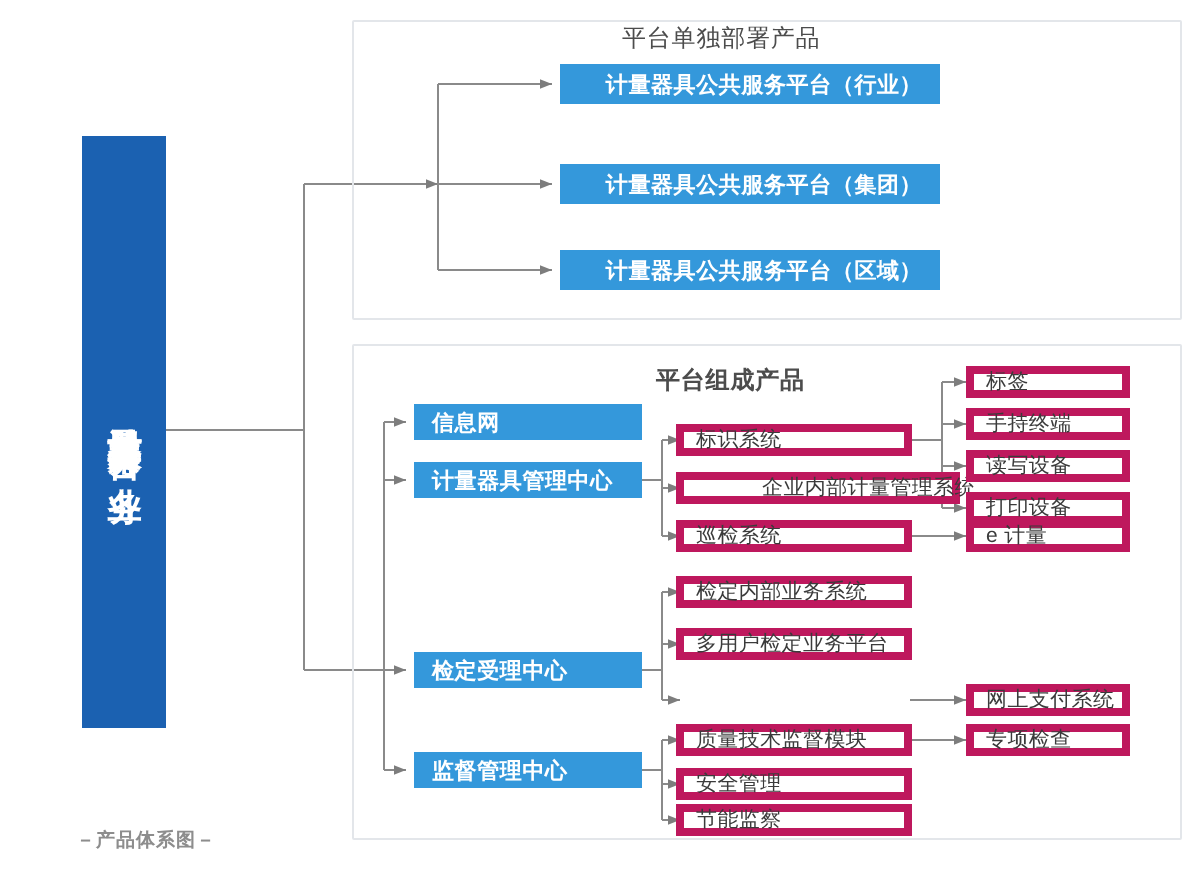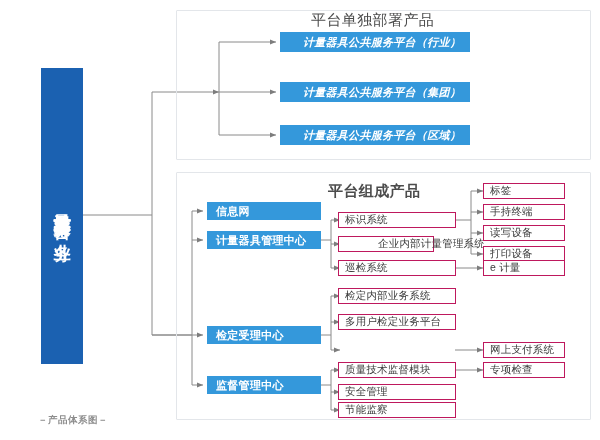--- a/index.html
+++ b/index.html
@@ -22,21 +22,21 @@
     border:1px solid #e3e6ea;
     background:transparent;
     border-radius:1px;
   }
   #frame-top{left:176px;top:10px;width:413px;height:148px;}
   #frame-bottom{left:176px;top:172px;width:413px;height:246px;}
 
   
   .section-caption{
     position:absolute;
-    font-size:15px;
+    font-size:12px;
     color:#4c4c4c;
     white-space:nowrap;
     letter-spacing:.4px;
   }
   #caption-top{left:311px;top:11px;}
   #caption-bottom{left:328px;top:182px;font-weight:bold;}
 
   
   #main-title{
     position:absolute;
@@ -66,24 +66,24 @@
     white-space:nowrap;
   }
   .box-solid{
     background:#3498db;
     color:#ffffff;
     font-weight:bold;
     font-size:11px;
     padding-left:9px;
     letter-spacing:.3px;
   }
-  .box-solid.centered{justify-content:center;padding-left:14px;font-style:italic;}
+  .box-solid.centered{justify-content:center;padding-left:14px;}
   .box-outline{
     background:#ffffff;
-    border:1px solid #be185d;
+    border:4px solid #be185d;
     color:#3b3b3b;
     font-size:10.5px;
     padding-left:6px;
     letter-spacing:.2px;
   }
 
   
   #footer-caption{
     position:absolute;
     left:38px;top:414px;
@@ -166,21 +166,21 @@
   <div class="box box-solid centered" style="left:280px;top:32px;width:190px;height:20px;">计量器具公共服务平台（行业）</div>
   <div class="box box-solid centered" style="left:280px;top:82px;width:190px;height:20px;">计量器具公共服务平台（集团）</div>
   <div class="box box-solid centered" style="left:280px;top:125px;width:190px;height:20px;">计量器具公共服务平台（区域）</div>
 
   <div class="box box-solid" style="left:207px;top:202px;width:114px;height:18px;">信息网</div>
   <div class="box box-solid" style="left:207px;top:231px;width:114px;height:18px;">计量器具管理中心</div>
   <div class="box box-solid" style="left:207px;top:326px;width:114px;height:18px;">检定受理中心</div>
   <div class="box box-solid" style="left:207px;top:376px;width:114px;height:18px;">监督管理中心</div>
 
   <div class="box box-outline" style="left:338px;top:212px;width:118px;height:16px;">标识系统</div>
-  <div class="box box-outline" style="left:338px;top:236px;width:96px;height:16px;padding-left:39px;">企业内部计量管理系统</div>
+  <div class="box box-outline" style="left:338px;top:236px;width:142px;height:16px;padding-left:39px;">企业内部计量管理系统</div>
   <div class="box box-outline" style="left:338px;top:260px;width:118px;height:16px;">巡检系统</div>
 
   <div class="box box-outline" style="left:338px;top:288px;width:118px;height:16px;">检定内部业务系统</div>
   <div class="box box-outline" style="left:338px;top:314px;width:118px;height:16px;">多用户检定业务平台</div>
 
   <div class="box box-outline" style="left:338px;top:362px;width:118px;height:16px;">质量技术监督模块</div>
   <div class="box box-outline" style="left:338px;top:384px;width:118px;height:16px;">安全管理</div>
   <div class="box box-outline" style="left:338px;top:402px;width:118px;height:16px;">节能监察</div>
 
   <div class="box box-outline" style="left:483px;top:183px;width:82px;height:16px;">标签</div>

